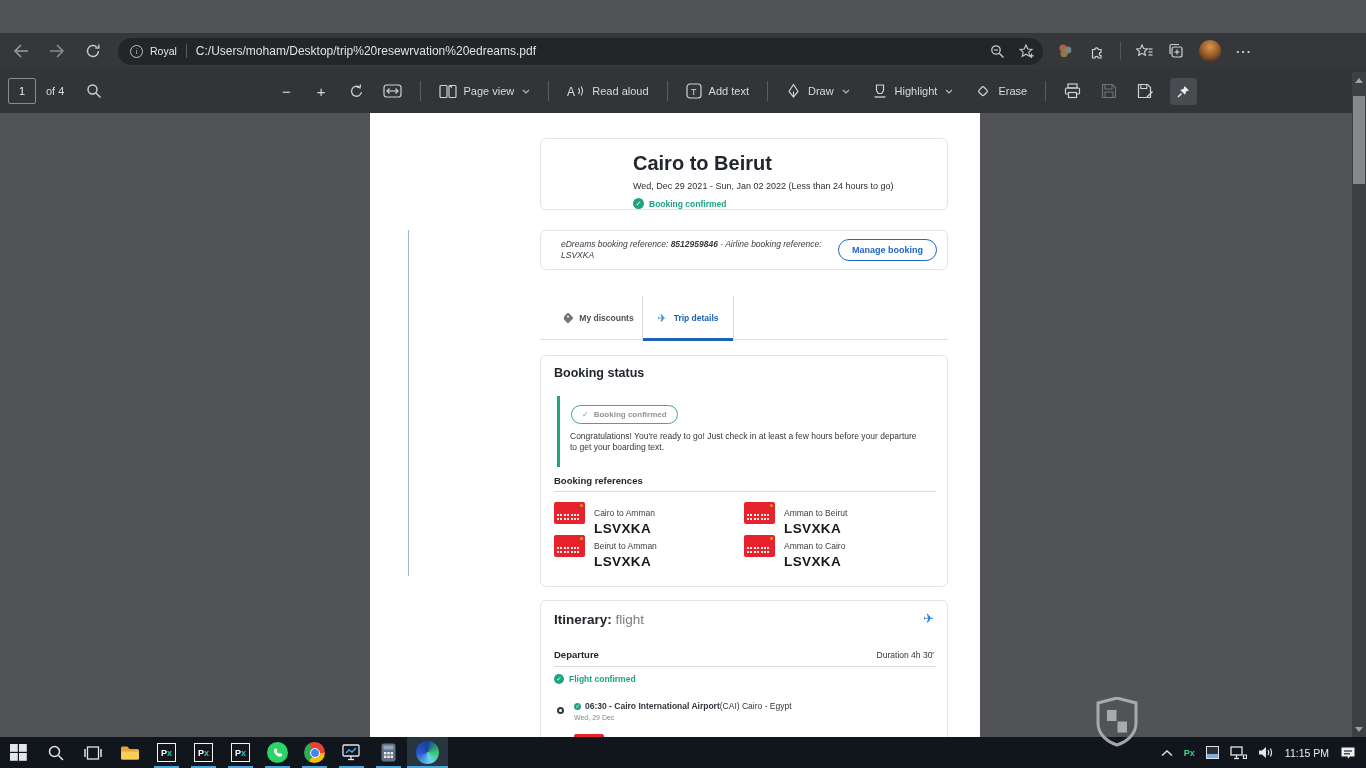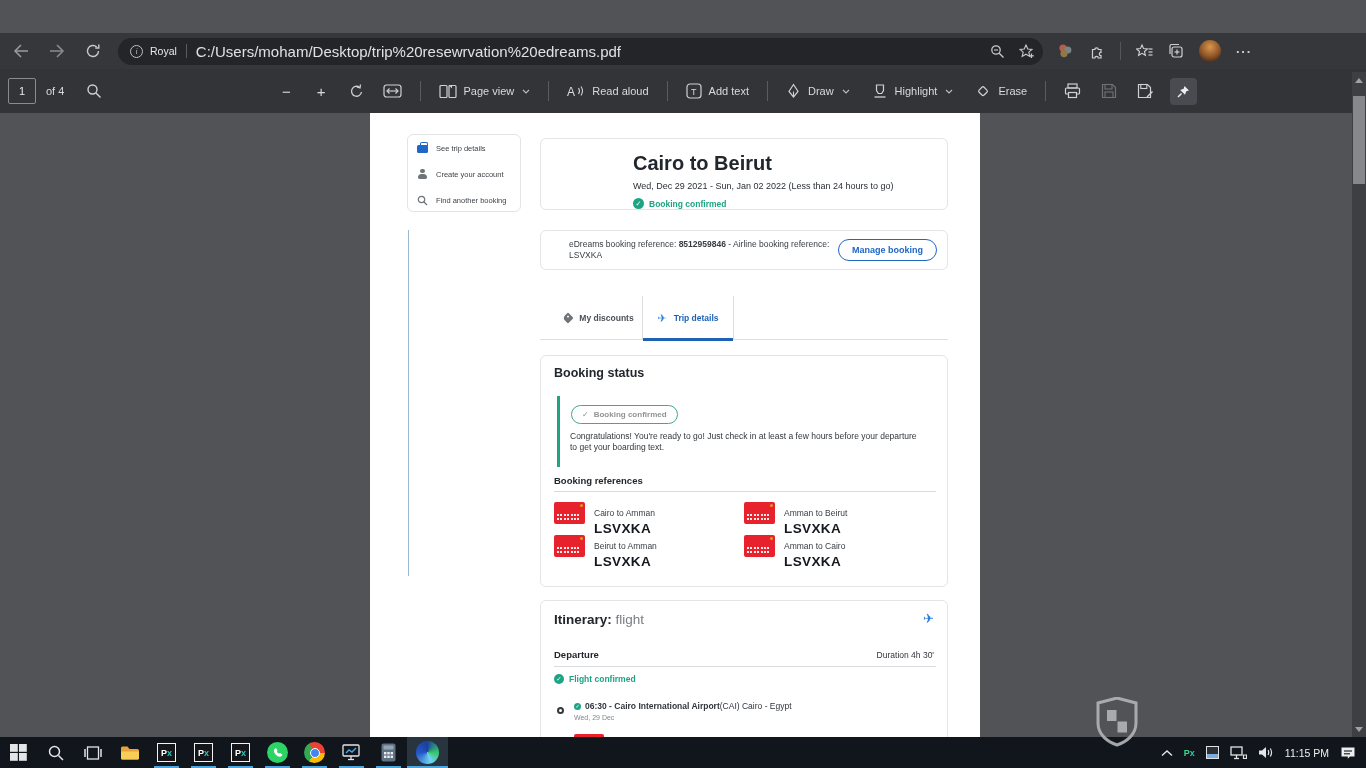--- a/index.html
+++ b/index.html
@@ -18,21 +18,21 @@
   .wincontrols{margin-left:auto;display:flex;height:33px;}
   .winbtn{width:46px;height:33px;display:flex;align-items:center;justify-content:center;}
 
   
   .navbar{position:absolute;left:0;top:33px;width:1366px;height:36px;background:#36373b;display:flex;align-items:center;}
   .nav-ico{width:30px;height:28px;display:flex;align-items:center;justify-content:center;margin-left:6px;border-radius:4px;}
   .addrbar{height:27px;flex:1;max-width:925px;margin-left:10px;background:#232529;border-radius:14px;display:flex;align-items:center;padding:0 8px 0 12px;color:#dfe1e3;}
   .info-circle{width:13px;height:13px;border:1.2px solid #bdbfc2;border-radius:50%;color:#bdbfc2;font-size:8px;display:flex;align-items:center;justify-content:center;font-style:italic;font-family:"Liberation Serif",serif;}
   .file-label{font-size:10.5px;margin-left:7px;color:#e6e7e9;}
   .addr-div{width:1px;height:14px;background:#5a5b5e;margin:0 9px;}
-  .url-text{font-size:15px;color:#dfe1e3;white-space:nowrap;overflow:hidden;flex:1;}
+  .url-text{font-size:12px;color:#dfe1e3;white-space:nowrap;overflow:hidden;flex:1;}
   .addr-right{display:flex;align-items:center;gap:14px;margin-left:8px;}
   .toolbar-right{display:flex;align-items:center;margin-left:14px;margin-right:8px;gap:15px;}
   .tb-div{width:1px;height:18px;background:#55565a;}
   .avatar{width:22px;height:22px;border-radius:50%;background:radial-gradient(circle at 50% 32%,#d9964c,#8a5227 55%,#2c1d10 95%);}
   .dots{color:#cfd0d3;font-size:13px;letter-spacing:1px;font-weight:bold;}
 
   
   .pdfbar{position:absolute;left:0;top:69px;width:1366px;height:44px;background:#323438;}
   .pdf-left{position:absolute;left:8px;top:0;height:44px;display:flex;align-items:center;}
   .page-input{width:28px;height:26px;background:transparent;border:1px solid #8a8b8f;border-radius:2px;color:#e9eaeb;font-size:11px;text-align:center;font-family:"Liberation Sans",sans-serif;}
@@ -69,21 +69,21 @@
   .header-card{left:170px;top:25px;width:408px;height:72px;padding:13px 0 0 92px;}
   .trip-title{font-size:20px;font-weight:bold;color:#22272d;}
   .trip-dates{font-size:9px;color:#2b3036;margin-top:6px;}
   .status-line{display:flex;align-items:center;margin-top:7px;}
   .ckc{border-radius:50%;background:#1ea483;display:flex;align-items:center;justify-content:center;color:#fff;flex:none;}
   .ck11{width:11px;height:11px;font-size:7px;}
   .ck10{width:10px;height:10px;font-size:6.5px;}
   .status-txt{font-size:8.5px;font-weight:bold;color:#1ea483;margin-left:5px;}
 
   .refbar{left:170px;top:117px;width:408px;height:40px;display:flex;align-items:center;}
-  .ref-text{margin-left:28px;width:268px;font-size:8.5px;color:#373c42;line-height:11.5px;}
+  .ref-text{margin-left:20px;width:268px;font-size:8.5px;color:#373c42;line-height:11.5px;font-style:italic;}
   .manage-btn{margin-left:auto;margin-right:10px;border:1.5px solid #2167c5;border-radius:12px;color:#2167c5;font-size:9px;font-weight:bold;padding:5px 13px;white-space:nowrap;}
 
   .tabsrow{position:absolute;left:170px;top:183px;width:408px;height:44px;border-bottom:1px solid #dcdee1;}
   .tab-doc{position:absolute;top:0;height:44px;display:flex;align-items:center;justify-content:center;}
   .tab1{left:8px;width:102px;}
   .tab2{left:102px;width:92px;border-left:1px solid #dcdee1;border-right:1px solid #dcdee1;}
   .tab2::after{content:"";position:absolute;left:0;bottom:-1px;width:100%;height:3px;background:#1e62b5;}
   .tab-lab1{font-size:8.5px;font-weight:600;color:#4a5056;margin-left:7px;}
   .tab-lab2{font-size:8.5px;font-weight:bold;color:#1e62b5;margin-left:7px;}
   .tagico{width:8px;height:8px;background:#6f7478;border-radius:1.5px 1.5px 1.5px 4px;transform:rotate(45deg);position:relative;}
@@ -383,39 +383,20 @@
           <line x1="4.5" y1="8.5" x2="1" y2="12" stroke="#eceded" stroke-width="1.4"></line>
         </svg>
       </span>
   </div>
 </div>
 
 <div class="content"></div>
 
 <div class="page">
 
-  <div class="card side-box">
-    <div class="side-item">
-      <span class="briefcase"></span>
-      <span class="side-label">See trip details</span>
-    </div>
-    <div class="side-item">
-      <span class="person"></span>
-      <span class="side-label">Create your account</span>
-    </div>
-    <div class="side-item">
-      <span>
-          <svg width="11" height="11">
-            <circle cx="4.5" cy="4.5" r="3.2" fill="none" stroke="#6f7478" stroke-width="1.2"></circle>
-            <line x1="7" y1="7" x2="10" y2="10" stroke="#6f7478" stroke-width="1.2"></line>
-          </svg>
-        </span>
-      <span class="side-label">Find another booking</span>
-    </div>
-  </div>
 
   <div class="vline"></div>
 
   <div class="card header-card">
     <div class="trip-title">Cairo to Beirut</div>
     <div class="trip-dates">Wed, Dec 29 2021 - Sun, Jan 02 2022 (Less than 24 hours to go)</div>
     <div class="status-line">
       <span class="ckc ck11">✓</span>
       <span class="status-txt">Booking confirmed</span>
     </div>

